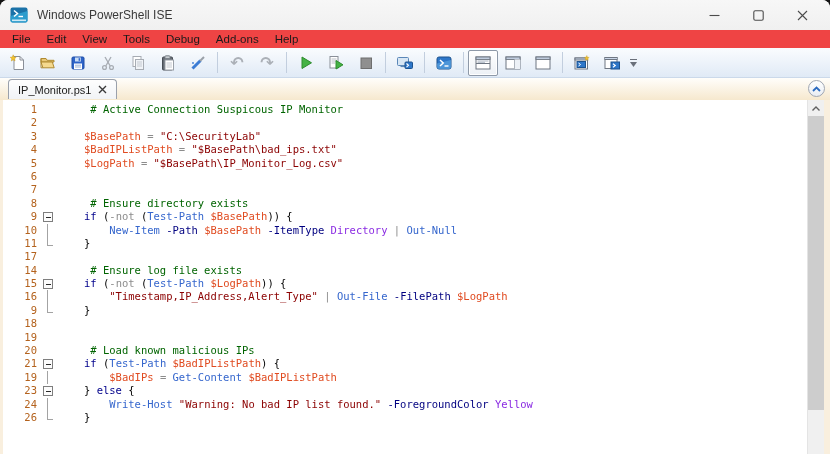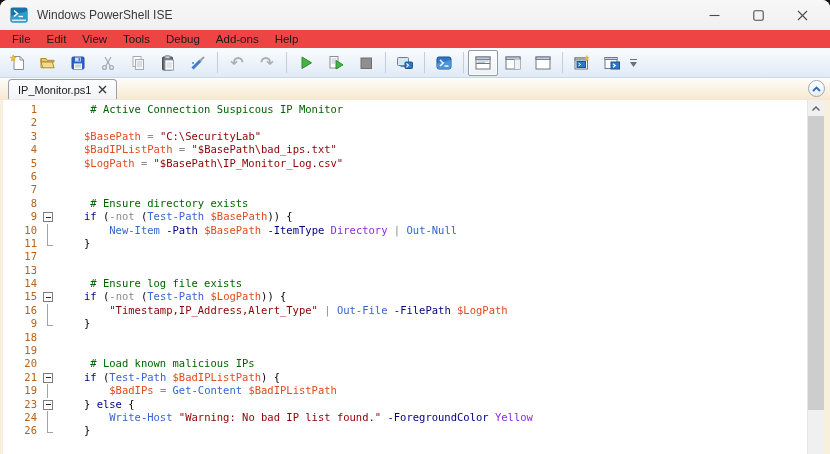--- a/index.html
+++ b/index.html
@@ -297,21 +297,20 @@
         <div class="code-line"><span class="ln">3</span><span class="fold"></span><span class="ct"><span class="tok-var">$BasePath</span><span class="tok-op"> = </span><span class="tok-str">"C:\SecurityLab"</span></span></div>
         <div class="code-line"><span class="ln">4</span><span class="fold"></span><span class="ct"><span class="tok-var">$BadIPListPath</span><span class="tok-op"> = </span><span class="tok-str">"$BasePath\bad_ips.txt"</span></span></div>
         <div class="code-line"><span class="ln">5</span><span class="fold"></span><span class="ct"><span class="tok-var">$LogPath</span><span class="tok-op"> = </span><span class="tok-str">"$BasePath\IP_Monitor_Log.csv"</span></span></div>
         <div class="code-line"><span class="ln">6</span><span class="fold"></span><span class="ct"></span></div>
         <div class="code-line"><span class="ln">7</span><span class="fold"></span><span class="ct"></span></div>
         <div class="code-line"><span class="ln">8</span><span class="fold"></span><span class="ct"><span class="tok-comment"> # Ensure directory exists</span></span></div>
         <div class="code-line"><span class="ln">9</span><span class="fold fold-box"></span><span class="ct"><span class="tok-kw">if</span><span class="tok-plain"> (</span><span class="tok-op">-not</span><span class="tok-plain"> (</span><span class="tok-cmd">Test-Path</span><span class="tok-plain"> </span><span class="tok-var">$BasePath</span><span class="tok-plain">)) {</span></span></div>
         <div class="code-line"><span class="ln">10</span><span class="fold fold-line"></span><span class="ct"><span class="tok-plain">    </span><span class="tok-cmd">New-Item</span><span class="tok-plain"> </span><span class="tok-param">-Path</span><span class="tok-plain"> </span><span class="tok-var">$BasePath</span><span class="tok-plain"> </span><span class="tok-param">-ItemType</span><span class="tok-plain"> </span><span class="tok-arg">Directory</span><span class="tok-plain"> </span><span class="tok-op">|</span><span class="tok-plain"> </span><span class="tok-cmd">Out-Null</span></span></div>
         <div class="code-line"><span class="ln">11</span><span class="fold fold-end"></span><span class="ct"><span class="tok-plain">}</span></span></div>
         <div class="code-line"><span class="ln">17</span><span class="fold"></span><span class="ct"></span></div>
-        <div class="code-line"><span class="ln">13</span><span class="fold"></span><span class="ct"></span></div>
         <div class="code-line"><span class="ln">14</span><span class="fold"></span><span class="ct"><span class="tok-comment"> # Ensure log file exists</span></span></div>
         <div class="code-line"><span class="ln">15</span><span class="fold fold-box"></span><span class="ct"><span class="tok-kw">if</span><span class="tok-plain"> (</span><span class="tok-op">-not</span><span class="tok-plain"> (</span><span class="tok-cmd">Test-Path</span><span class="tok-plain"> </span><span class="tok-var">$LogPath</span><span class="tok-plain">)) {</span></span></div>
         <div class="code-line"><span class="ln">16</span><span class="fold fold-line"></span><span class="ct"><span class="tok-plain">    </span><span class="tok-str">"Timestamp,IP_Address,Alert_Type"</span><span class="tok-plain"> </span><span class="tok-op">|</span><span class="tok-plain"> </span><span class="tok-cmd">Out-File</span><span class="tok-plain"> </span><span class="tok-param">-FilePath</span><span class="tok-plain"> </span><span class="tok-var">$LogPath</span></span></div>
         <div class="code-line"><span class="ln">9</span><span class="fold fold-end"></span><span class="ct"><span class="tok-plain">}</span></span></div>
         <div class="code-line"><span class="ln">18</span><span class="fold"></span><span class="ct"></span></div>
         <div class="code-line"><span class="ln">19</span><span class="fold"></span><span class="ct"></span></div>
         <div class="code-line"><span class="ln">20</span><span class="fold"></span><span class="ct"><span class="tok-comment"> # Load known malicious IPs</span></span></div>
         <div class="code-line"><span class="ln">21</span><span class="fold fold-box"></span><span class="ct"><span class="tok-kw">if</span><span class="tok-plain"> (</span><span class="tok-cmd">Test-Path</span><span class="tok-plain"> </span><span class="tok-var">$BadIPListPath</span><span class="tok-plain">) {</span></span></div>
         <div class="code-line"><span class="ln">19</span><span class="fold fold-line"></span><span class="ct"><span class="tok-plain">    </span><span class="tok-var">$BadIPs</span><span class="tok-op"> = </span><span class="tok-cmd">Get-Content</span><span class="tok-plain"> </span><span class="tok-var">$BadIPListPath</span></span></div>
         <div class="code-line"><span class="ln">23</span><span class="fold fold-box"></span><span class="ct"><span class="tok-plain">} </span><span class="tok-kw">else</span><span class="tok-plain"> {</span></span></div>

